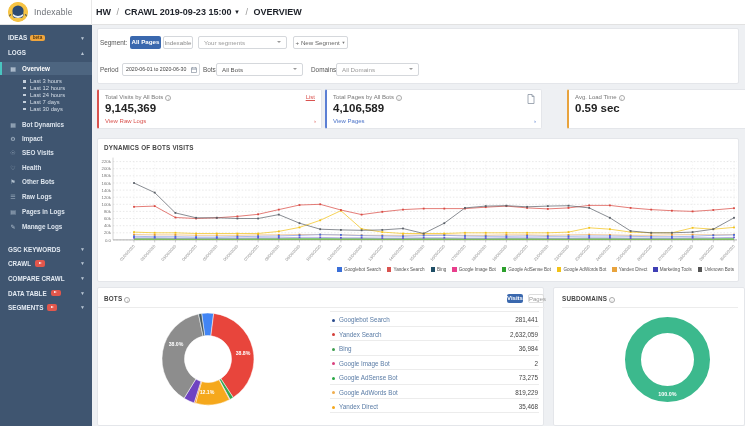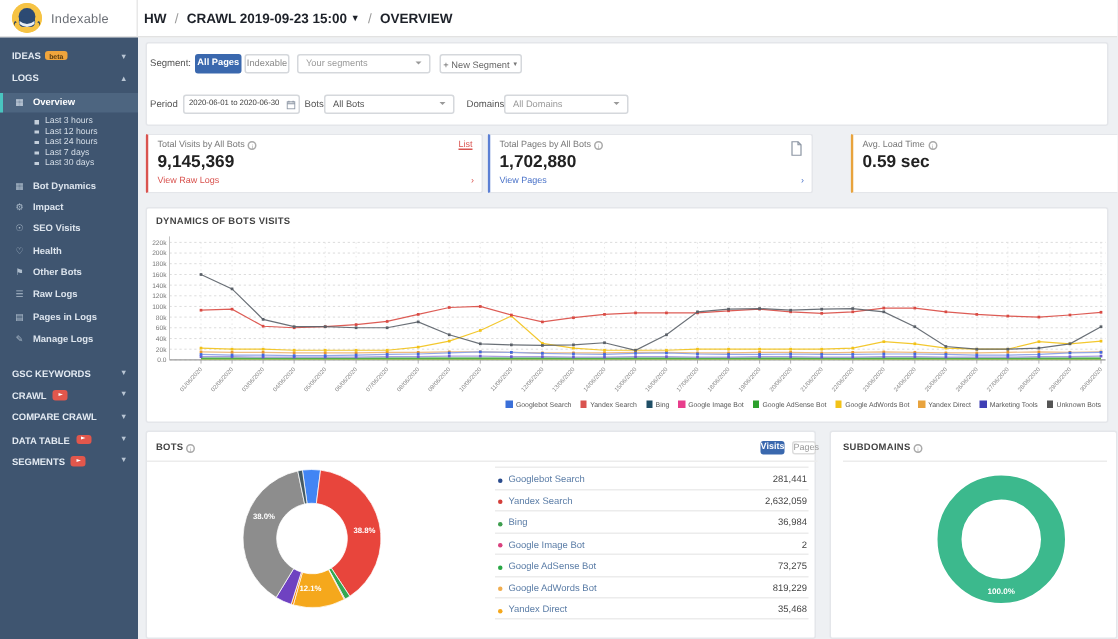--- a/index.html
+++ b/index.html
@@ -105,21 +105,21 @@
 <div class="cval">9,145,369</div>
 <div class="clink" style="color:#d9534f;">View Raw Logs</div>
 <div class="carrow" style="color:#d9534f;">›</div>
   </div>
 <div class="card abs" style="left:325px;width:217px;border-left-color:#5b7fd4;">
 <div class="ctitle">Total Pages by All Bots<span class="info">i</span></div>
 <svg style="position:absolute;right:6px;top:4px;" width="8" height="10" viewBox="0 0 8 10">
       <path d="M1 0.5 H5 L7 2.5 V9.5 H1 Z" fill="none" stroke="#8a94a2" stroke-width="0.8"></path>
       <path d="M5 0.5 V2.5 H7" fill="none" stroke="#8a94a2" stroke-width="0.8"></path>
     </svg>
-<div class="cval">1,702,880</div>
+<div class="cval">4,106,589</div>
 <div class="clink" style="color:#4a72c8;">View Pages</div>
 <div class="carrow" style="color:#4a72c8;">›</div>
   </div>
 <div class="card abs" style="left:567px;width:191px;border-left-color:#e8a33d;">
 <div class="ctitle">Avg. Load Time<span class="info">i</span></div>
 <div class="cval">0.59 sec</div>
   </div>
 <div id="dyn" class="abs">
     <div class="ptitle" style="left:6px;top:5px;">DYNAMICS OF BOTS VISITS</div>
 <div class="legend">

